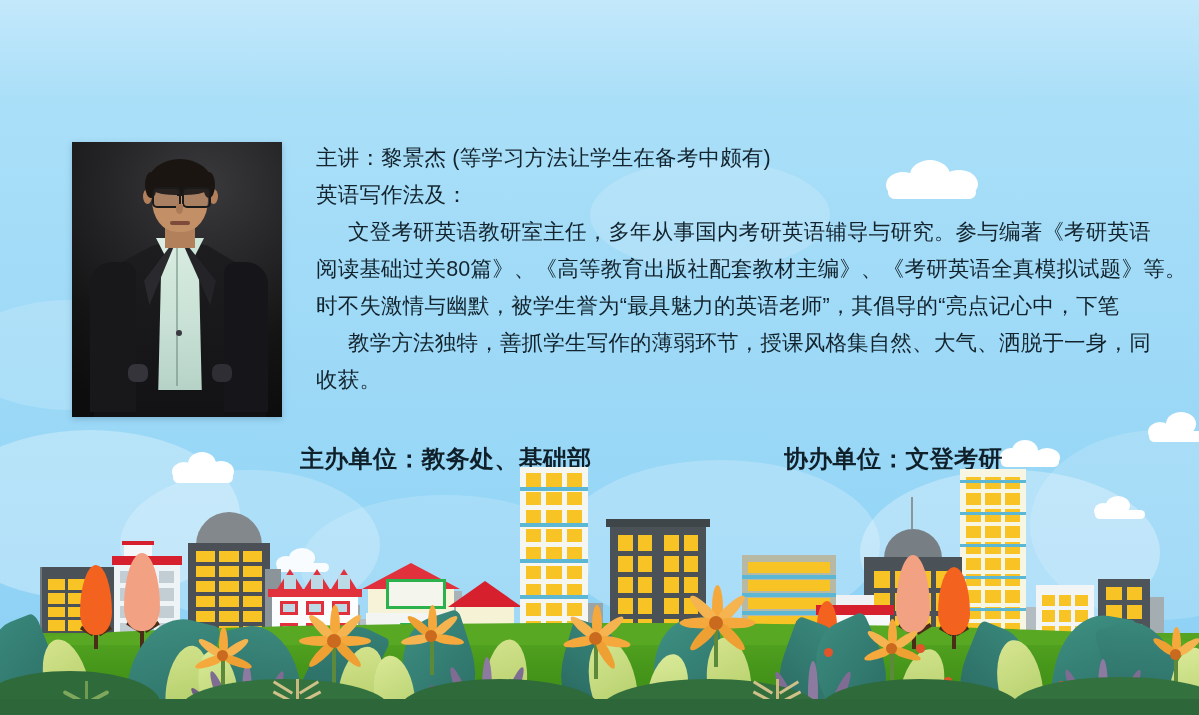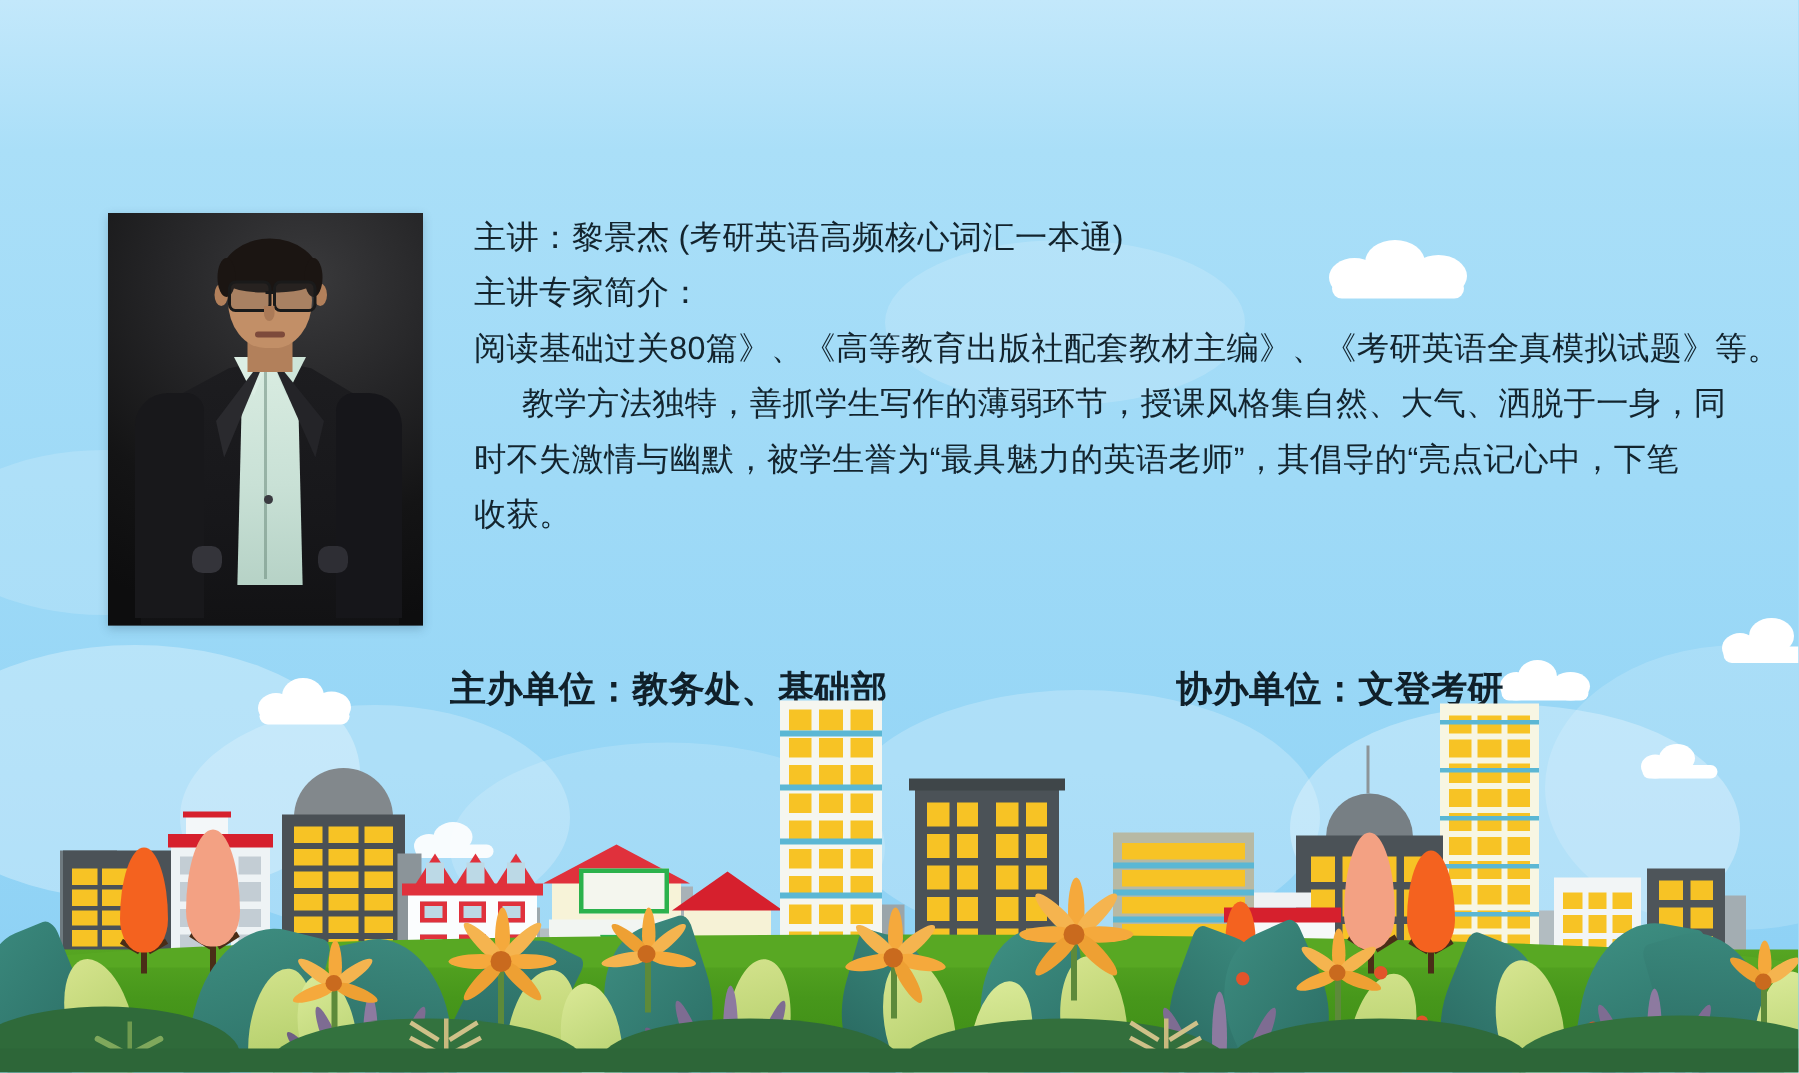--- a/index.html
+++ b/index.html
@@ -190,25 +190,26 @@
     <div class="p-hair2"></div>
     <div class="p-hair3"></div>
     <div class="p-glass l"></div>
     <div class="p-glass r"></div>
     <div class="p-bridge"></div>
     <div class="p-nose"></div>
     <div class="p-mouth"></div>
   </div>
 
   <div id="copy">
-    <div class="line">主讲：黎景杰  (考研英语高频核心词汇一本通)</div>
-    <div class="line">主讲专家简介：</div>
+    <div class="line">主讲：黎景杰  (等学习方法让学生在备考中颇有)</div>
+    <div class="line">英语写作法及：</div>
+    <div class="line indent">文登考研英语教研室主任，多年从事国内考研英语辅导与研究。参与编著《考研英语</div>
     <div class="line">阅读基础过关80篇》、《高等教育出版社配套教材主编》、《考研英语全真模拟试题》等。</div>
+    <div class="line">时不失激情与幽默，被学生誉为“最具魅力的英语老师”，其倡导的“亮点记心中，下笔</div>
     <div class="line indent">教学方法独特，善抓学生写作的薄弱环节，授课风格集自然、大气、洒脱于一身，同</div>
-    <div class="line">时不失激情与幽默，被学生誉为“最具魅力的英语老师”，其倡导的“亮点记心中，下笔</div>
     <div class="line">收获。</div>
   </div>
 
   <div id="info">
     <div class="inforow">
       <div class="infocell c1">主办单位：教务处、基础部</div>
       <div class="infocell">协办单位：文登考研</div>
     </div>
   </div>
 

